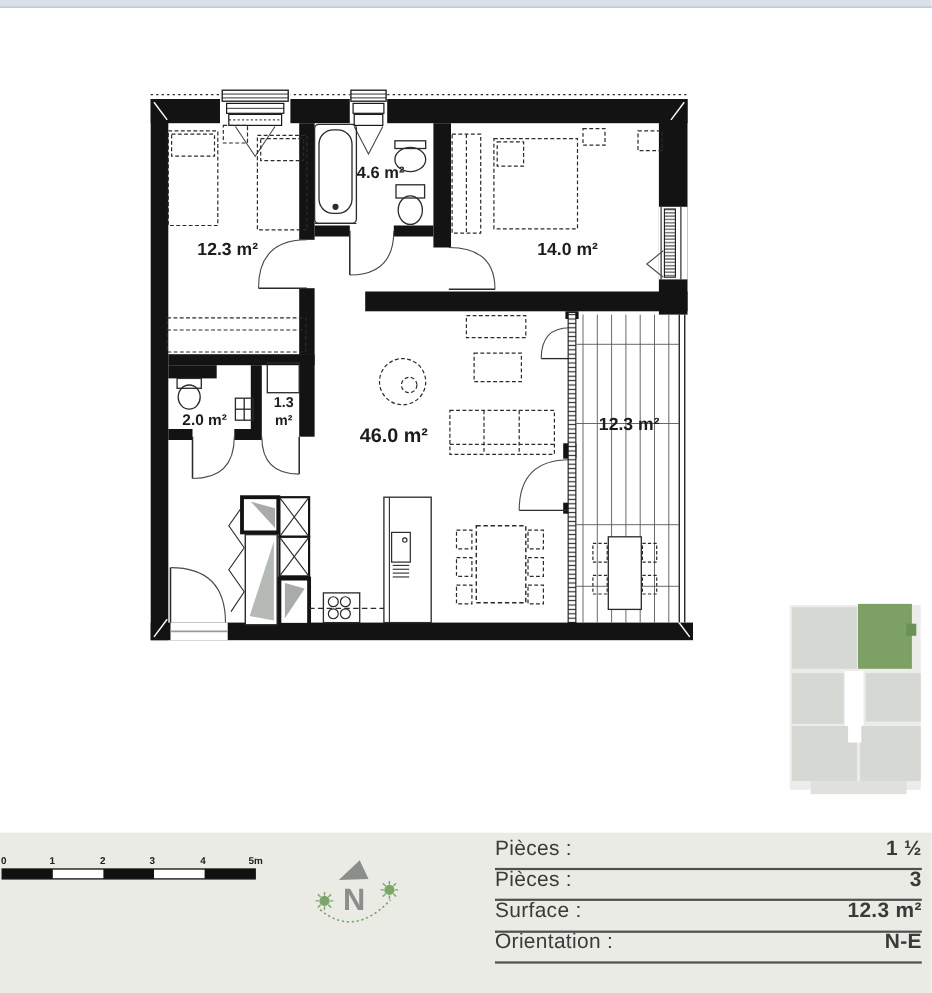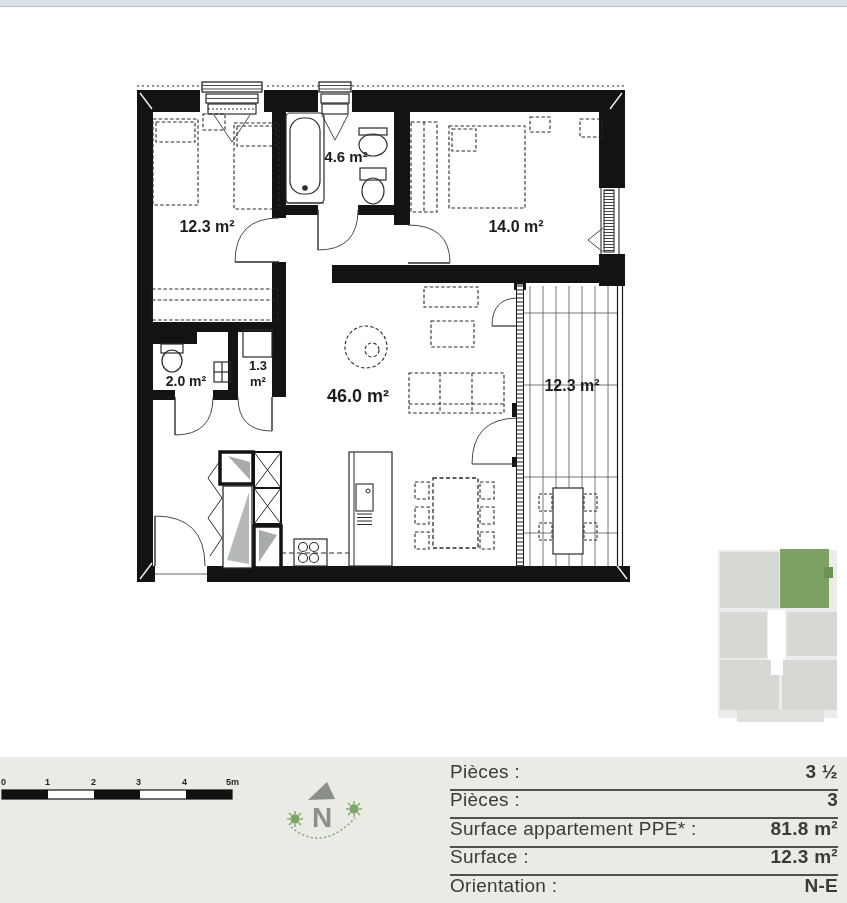--- a/index.html
+++ b/index.html
@@ -312,29 +312,25 @@
         <line x1="75.5" y1="33.5" x2="78" y2="36"></line>
       <line x1="66" y1="36" x2="68.5" y2="33.5"></line>
         <line x1="75.5" y1="26.5" x2="78" y2="24"></line>
     </g>
     <path d="M9,48 Q40,74 73,39" fill="none" stroke="#7ca568" stroke-width="1.4" stroke-dasharray="2 2.5"></path>
   </svg>
 
   <div class="details-table">
     <div class="detail-row">
       <span class="lbl">Pièces :</span>
-      <span class="val">3 ½</span>
+      <span class="val">1 ½</span>
     </div>
     <div class="detail-row">
       <span class="lbl">Pièces :</span>
       <span class="val">3</span>
-    </div>
-    <div class="detail-row">
-      <span class="lbl">Surface appartement PPE* :</span>
-      <span class="val">81.8 m²</span>
     </div>
     <div class="detail-row">
       <span class="lbl">Surface :</span>
       <span class="val">12.3 m²</span>
     </div>
     <div class="detail-row">
       <span class="lbl">Orientation :</span>
       <span class="val">N-E</span>
     </div>
   </div>

